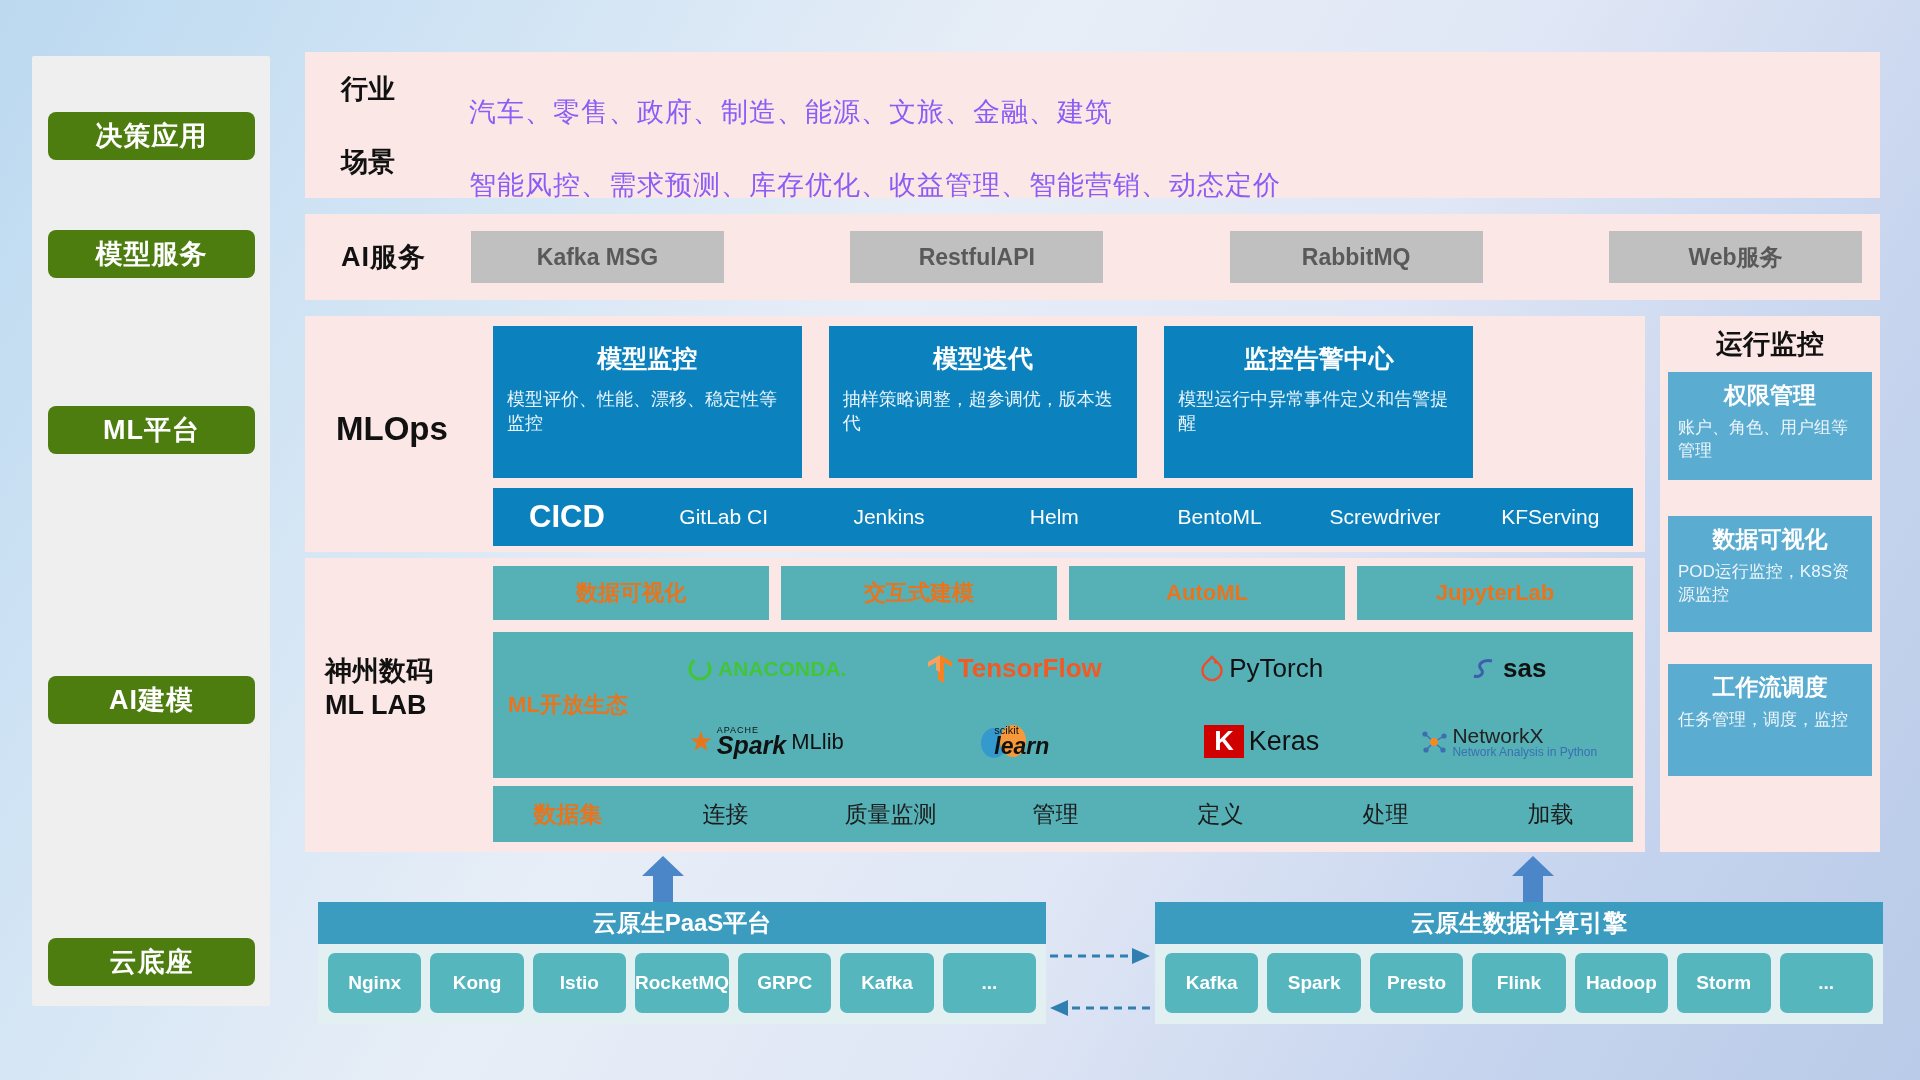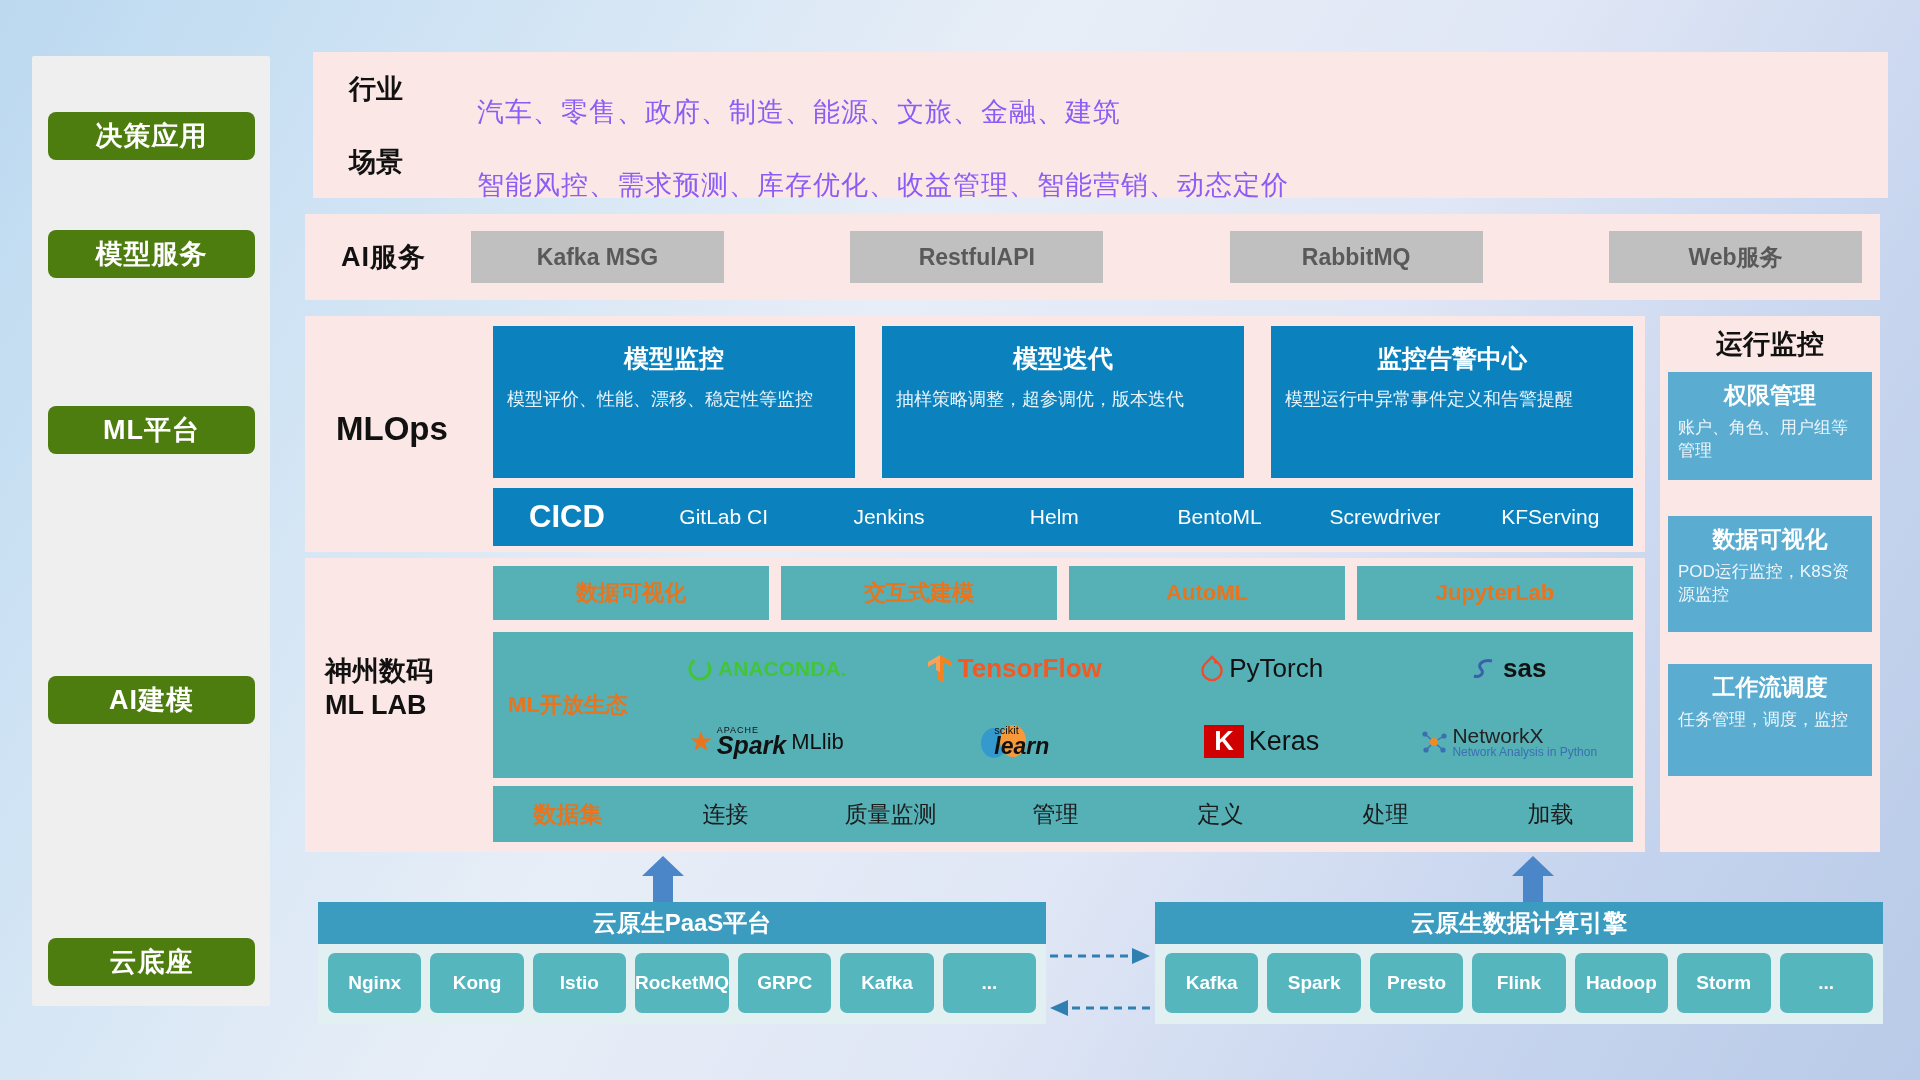--- a/index.html
+++ b/index.html
@@ -26,39 +26,39 @@
   }
 
   
   .panel{position:absolute;background:#fbe8e6;}
   .rowlabel{
     font-weight:bold;color:#111;
     font-size:27px;letter-spacing:1px;
   }
 
   
-  #p-top{left:313px;top:52px;width:1575px;height:146px;}
+  #p-top{left:305px;top:52px;width:1575px;height:146px;}
   .kvrow{display:flex;align-items:center;height:73px;padding-left:36px;}
   .kvkey{width:128px;font-weight:bold;font-size:27px;color:#111;}
   .kvval{font-size:27px;color:#8b5cf6;letter-spacing:1px;margin-top:47px;}
 
   
   #p-ai{left:305px;top:214px;width:1575px;height:86px;display:flex;align-items:center;}
   #p-ai .rowlabel{width:130px;margin-left:36px;}
   .svcwrap{flex:1;display:flex;justify-content:space-between;padding-right:18px;}
   .svcbtn{
     width:253px;height:52px;background:#c0c0c0;color:#595959;
     display:flex;align-items:center;justify-content:center;
     font-size:23px;font-weight:bold;
   }
 
   
   #p-mlops{left:305px;top:316px;width:1340px;height:236px;}
   #mlops-lbl{position:absolute;left:336px;top:410px;font-size:33px;font-weight:bold;color:#111;}
-  .mlops-cards{position:absolute;left:493px;top:326px;width:1140px;display:flex;gap:27px;border-radius:25px;}
+  .mlops-cards{position:absolute;left:493px;top:326px;width:980px;display:flex;gap:27px;border-radius:25px;}
   .mcard{
     width:372px;height:152px;background:#0b82bd;color:#fff;padding:10px 14px;box-sizing:border-box;
   }
   .mcard .t{font-size:25px;font-weight:bold;text-align:center;margin:6px 0 12px;}
   .mcard .d{font-size:18px;line-height:1.35;color:#e8f4fb;}
   .cicd{
     position:absolute;left:493px;top:488px;width:1140px;height:58px;background:#0b82bd;
     display:flex;align-items:center;color:#fff;overflow:hidden;justify-content:space-between;
   }
   .cicd .head{font-size:31px;font-weight:bold;width:148px;text-align:center;}

